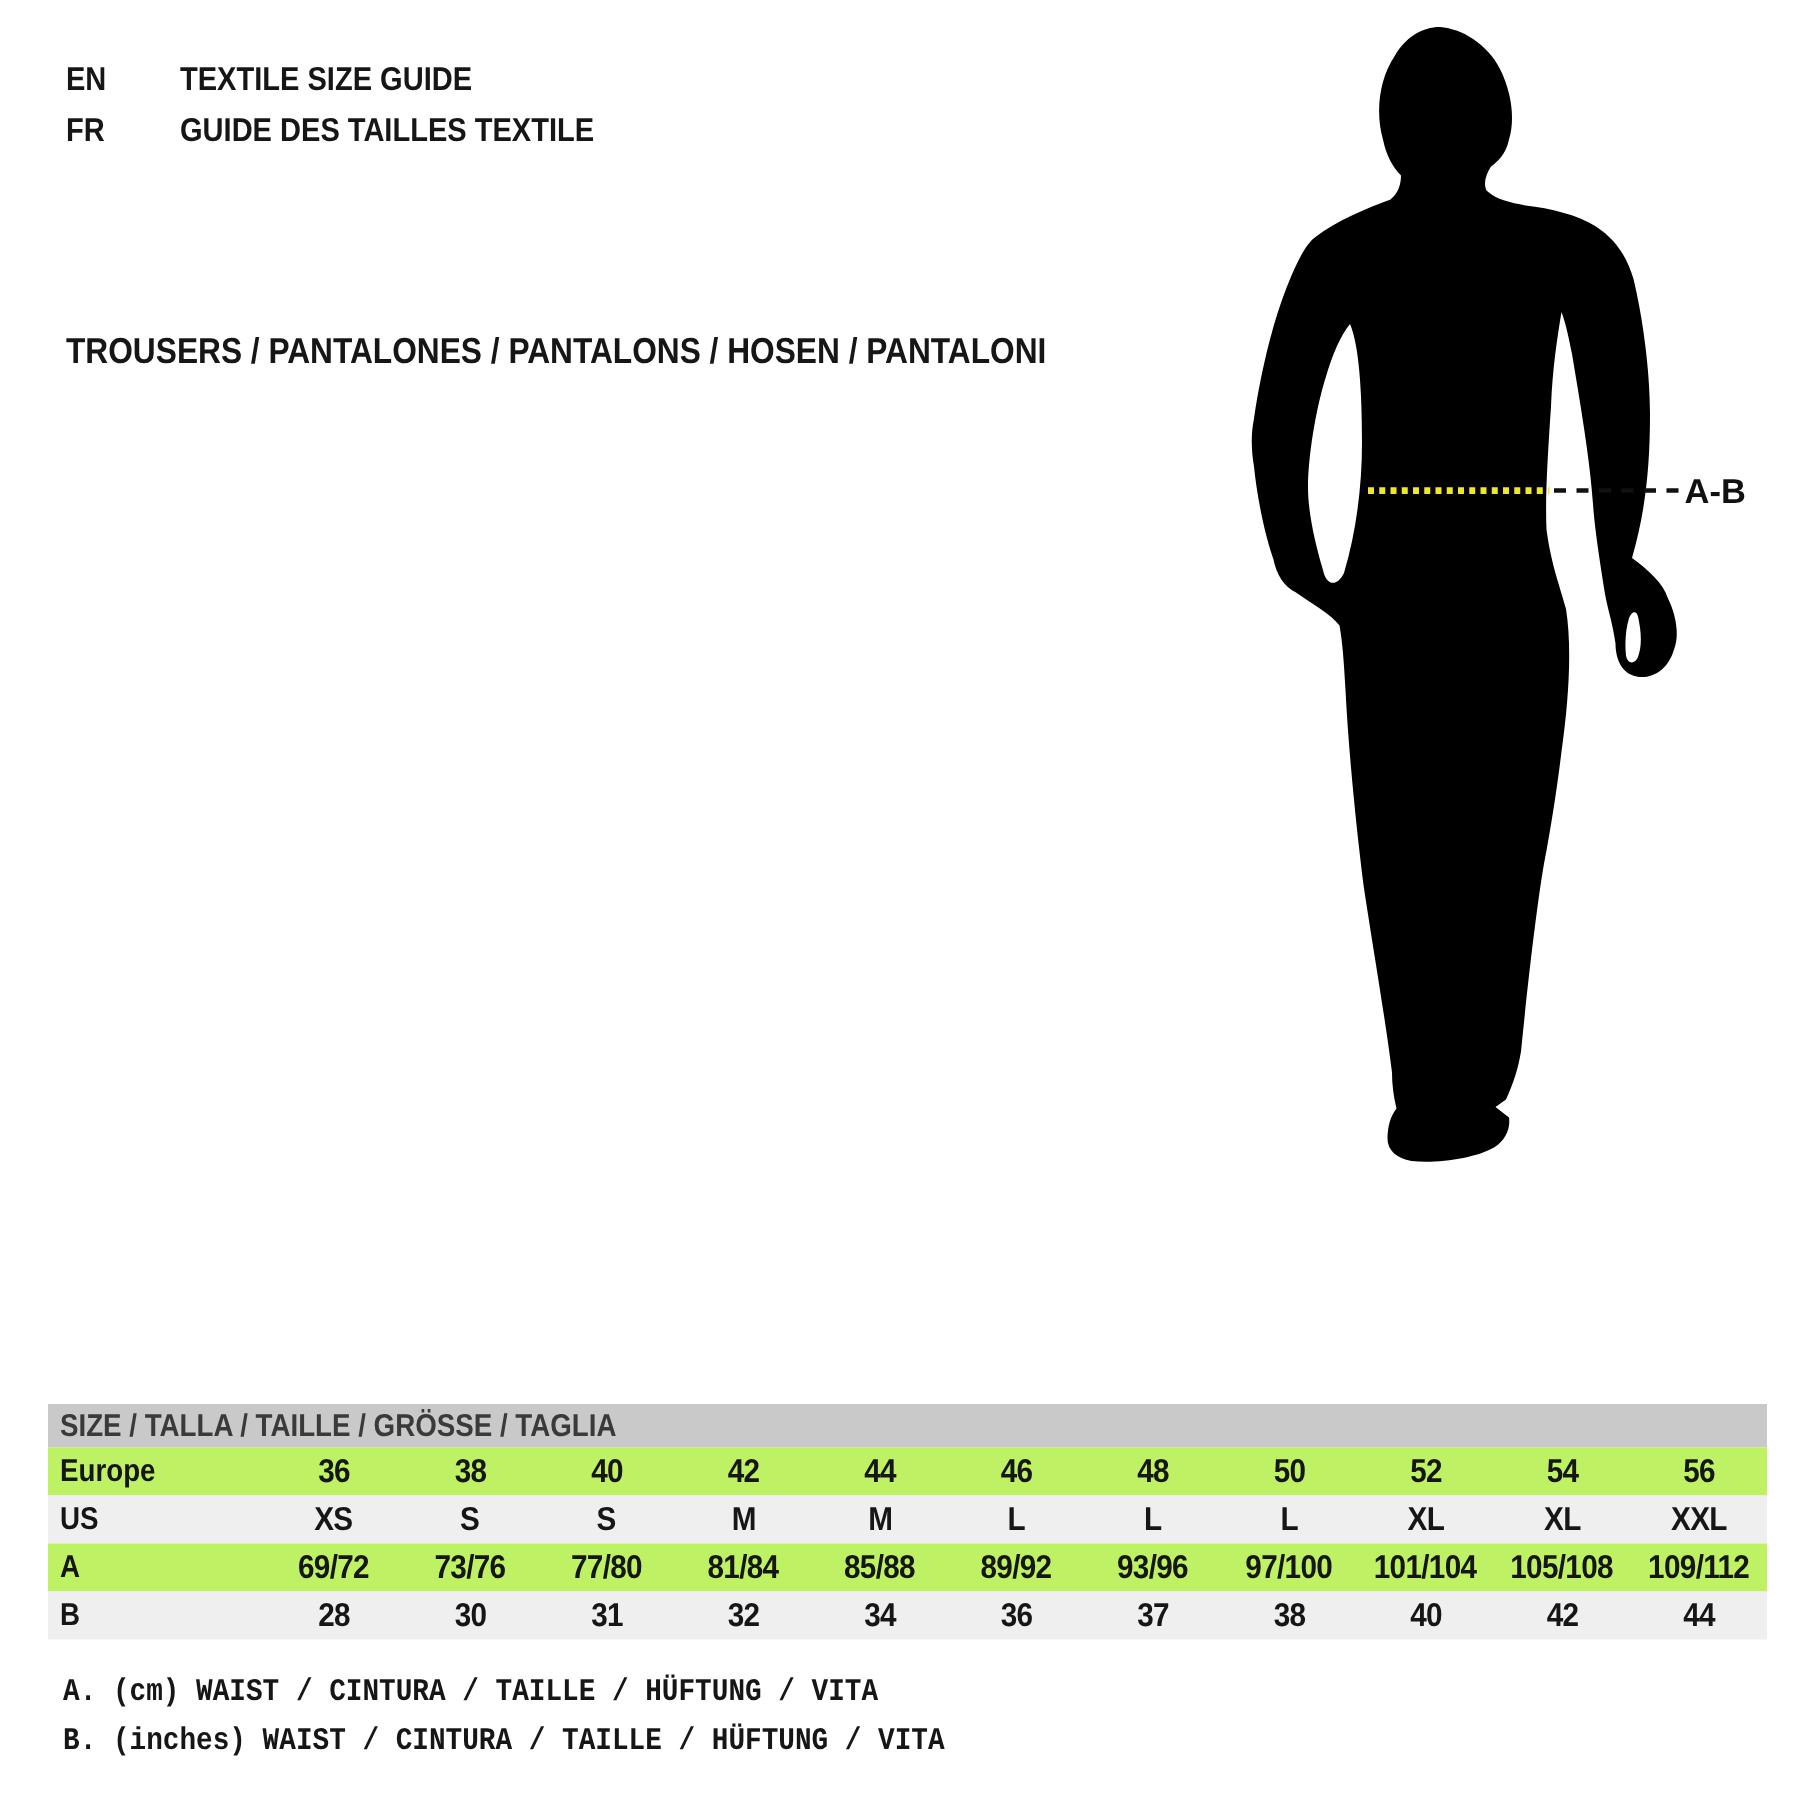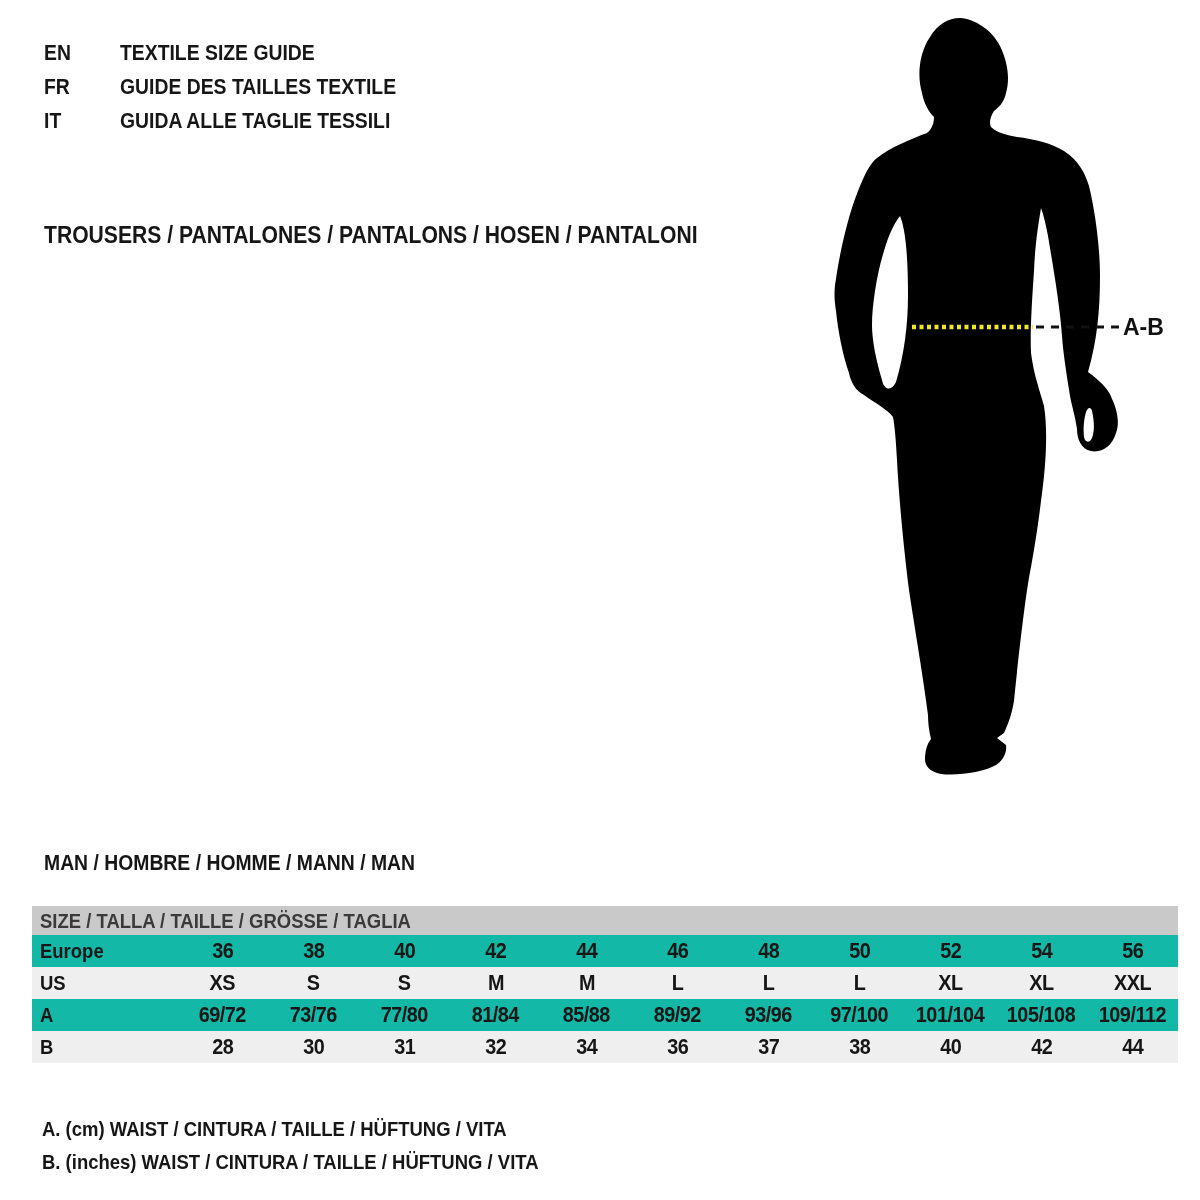--- a/index.html
+++ b/index.html
@@ -14,40 +14,39 @@
 
   .lang-block { position:absolute; left:44px; top:36px; }
   .lang-row   { height:34px; line-height:34px; font-size:22px; white-space:nowrap; }
   .lang-code  { display:inline-block; width:76px;text-decoration:underline; }
 
   .category { position:absolute; left:44px; top:221px; font-size:24px;text-decoration:underline; }
   .gender   { position:absolute; left:44px; top:850px; font-size:22px; }
 
   .figure-svg { position:absolute; left:820px; top:10px; }
 
-  .size-table { position:absolute; left:32px; top:906px; width:1146px; }
+  .size-table { position:absolute; left:32px; top:936px; width:1146px; }
   .thead { height:29px; line-height:29px; background:#c9c9c9; color:#3a3a3a;
            padding-left:8px; box-sizing:border-box; font-size:21px; }
-  .trow  { display:flex; height:32px; line-height:32px; font-size:22px; background:#14b8a6; }
+  .trow  { display:flex; height:32px; line-height:32px; font-size:22px; background:#bef264; }
   .trow.striped { background:#efefef;align-items:flex-end; }
   .tlabel { width:145px; padding-left:8px; box-sizing:border-box; font-size:21px; }
   .tcell  { flex:1; text-align:center; letter-spacing:-0.5px; }
 
   .footnotes { position:absolute; left:42px; top:1112px; font-size:21px; }
-  .footnote  { height:33px; line-height:33px; }
+  .footnote  { height:33px; line-height:33px;font-family:Liberation Mono, monospace; }
 </style>
 </head>
 <body>
 
 <div class="page">
 
   <div class="lang-block">
       <div class="lang-row"><span class="lang-code"><span class="cond">EN</span></span><span class="cond">TEXTILE SIZE GUIDE</span></div>
       <div class="lang-row"><span class="lang-code"><span class="cond">FR</span></span><span class="cond">GUIDE DES TAILLES TEXTILE</span></div>
-      <div class="lang-row"><span class="lang-code"><span class="cond">IT</span></span><span class="cond">GUIDA ALLE TAGLIE TESSILI</span></div>
     </div>
 
   <div class="category">
     <span class="cond">TROUSERS / PANTALONES / PANTALONS / HOSEN / PANTALONI</span>
   </div>
 
   <svg class="figure-svg" width="360" height="790" viewBox="0 0 360 790" xmlns="http://www.w3.org/2000/svg">
     <path fill-rule="evenodd" d="M140,8
              C155,9 172,20 180,36 C188,52 190,70 186,83 C184,93 178,98 174,101
              C170,107 169,113 171,117 C177,123 187,125 197,127
@@ -74,23 +73,20 @@
              M80,206 C86,220 88,250 88,285 C88,315 84,345 76,372
              C71,382 64,380 62,370 C56,350 52,330 52,315
              C52,295 57,263 64,241 C68,227 74,213 80,206 Z
              M272,401 C274,410 275,420 272,428 C270,433 265,433 264,427
              C263,418 264,409 266,402 C268,397 271,397 272,401 Z" fill="#000000"></path>
     <line x1="92" y1="317" x2="213" y2="317" stroke-width="4.5" stroke-dasharray="4 3.5" stroke="#efe72e"></line>
     <line x1="216" y1="317" x2="300" y2="317" stroke-width="3" stroke-dasharray="8 7" stroke="#111111"></line>
     <text x="303" y="325" font-size="23" font-weight="bold" font-family="Liberation Sans, sans-serif" fill="#111111">A-B</text>
   </svg>
 
-  <div class="gender">
-    <span class="cond">MAN / HOMBRE / HOMME / MANN / MAN</span>
-  </div>
 
   <div class="size-table">
     <div class="thead">
       <span class="cond">SIZE / TALLA / TAILLE / GRÖSSE / TAGLIA</span>
     </div>
     <div>
         <div class="trow">
           <div class="tlabel"><span class="cond">Europe</span></div>
           <div class="tcell"><span class="condc">36</span></div>
           <div class="tcell"><span class="condc">38</span></div>

